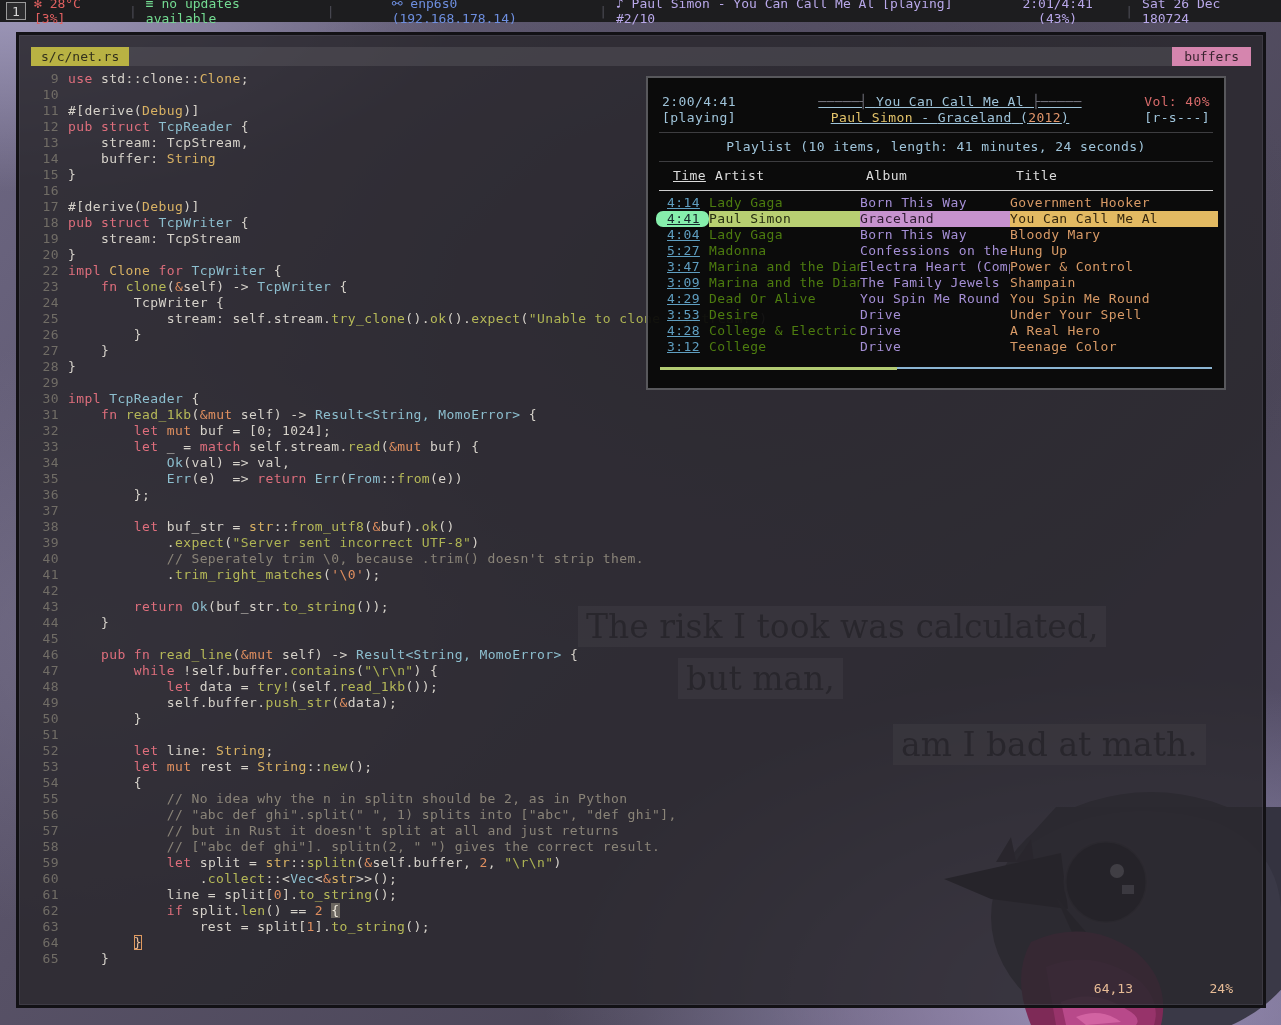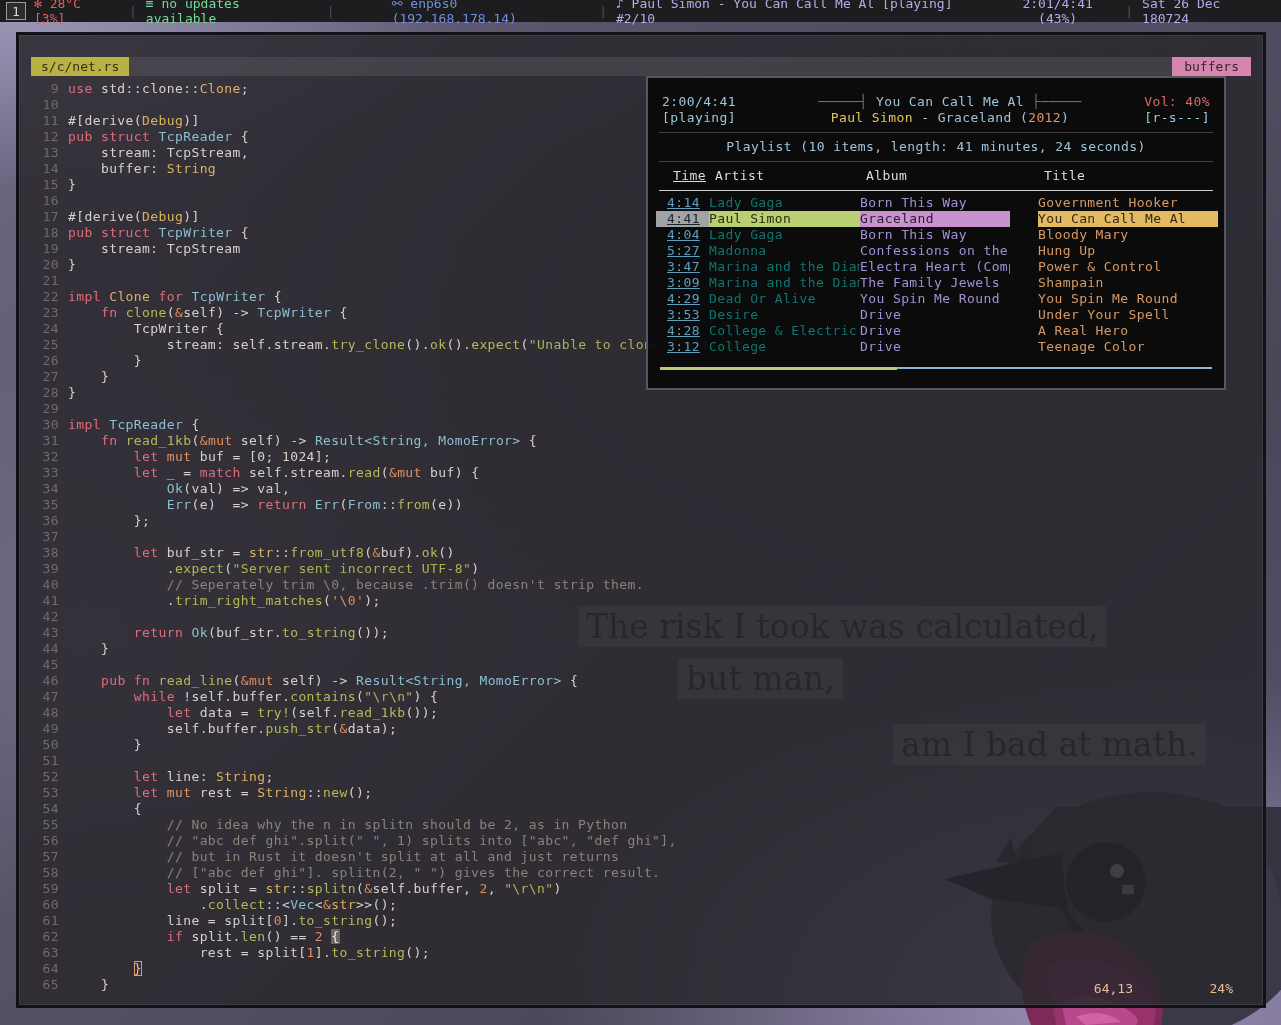--- a/index.html
+++ b/index.html
@@ -34,21 +34,21 @@
   .tb-sep { color:#4c4c56; padding:0 9px; }
   .tb-temp { color:#e06060; }
   .tb-upd  { color:#74dc92; }
   .tb-net  { color:#6e8fe0;margin-left:48px; }
   .tb-mus, .tb-time, .tb-date { color:#b9a8ea; }
   .tb-time { padding-left:0;text-align:center; }
 
   
   .term { position:absolute; left:16px; top:32px; width:1250px; height:976px; z-index:2;
           background:rgba(42,40,45,.86); border:3px solid rgba(16,14,18,.9);
-          box-shadow:0 0 0 1px rgba(90,86,100,.35) inset; padding:22px 12px; }
+          box-shadow:0 0 0 1px rgba(90,86,100,.35) inset; padding:12px 12px; }
   .tabbar { display:flex; height:19px; font-size:13px; line-height:19px;
             background:rgba(92,88,96,.45); align-items:stretch; }
   .tab-active { background:#b9b243; color:#32301c; padding:0 10px; }
   .tab-fill { flex:1; }
   .tab-buffers { background:#d585ae; color:#3a2430; padding:0 12px; }
 
   .code { margin-top:5px; font-size:13px; line-height:16px; letter-spacing:.4px; }
   .cline { display:flex; min-height:16px; white-space:pre; }
   .lnum { width:28px; text-align:right; margin-right:9px; color:#716d66; flex:none; }
   .ltext { white-space:pre; color:#d6d2ca; }
@@ -67,42 +67,42 @@
            font-size:13px; color:#e8bc96; }
   .ruler-pos { position:absolute; right:130px; }
   .ruler-pct { position:absolute; right:30px; }
 
   
   .player { position:absolute; left:646px; top:76px; width:580px; height:314px; z-index:4;
             background:rgba(9,9,10,.95); border:2px solid #58585c; color:#9fc4da;
             font-size:13px; line-height:16px; letter-spacing:.4px; padding:16px 14px 0; }
   .p-row { display:flex; align-items:baseline; }
   .p-left { width:120px; flex:none; }
-  .p-mid { flex:1; text-align:center; }
+  .p-mid { flex:1; text-align:center;text-decoration:underline; }
   .p-right { width:92px; flex:none; text-align:right; }
   .p-deco { color:#70707a; }
   .p-artist { color:#e3c36a; }
   .p-year { color:#e0956a; }
   .p-vol { color:#d66a6a; }
   .p-hr { border:none; border-top:1px solid #3d3d40; margin:6px -3px 0; }
   .p-hr-bright { border-top:1px solid #cfcfcf; }
   .p-summary { text-align:center; margin-top:6px; }
   .p-cols, .prow { display:flex; white-space:pre; }
   .p-cols { margin-top:6px; color:#dcdcdc; }
   .pc { overflow:hidden; flex:none; }
   .pc-time { width:53px; padding-left:11px;text-decoration:underline; }
   .pc-artist { width:151px; }
   .pc-album { width:150px; }
-  .pc-title { flex:1;margin-left:28px; }
+  .pc-title { flex:1; }
   .plist { margin:4px -14px 0; }
   .plist .pc-time { padding-left:11px; }
   .plist .prow { padding:0 6px 0 8px; height:16px; }
-  .c-time { color:#5f9ec0; } .c-artist { color:#0f766e; }
+  .c-time { color:#5f9ec0; } .c-artist { color:#4d7c0f; }
   .c-album { color:#a58fd6; } .c-title { color:#d89a66; }
-  .prow.sel .pc-time   { background:#a3a3a3; color:#16262b; }
+  .prow.sel .pc-time   { background:#86efac; color:#16262b;border-radius:7px; }
   .prow.sel .pc-artist { background:#b8cf72; color:#272e12; }
   .prow.sel .pc-album  { background:#c792ce; color:#2e1a30; }
   .prow.sel .pc-title  { background:#e3ba62; color:#33260e; }
   .p-progress { position:absolute; left:12px; right:12px; bottom:18px; height:4px; display:flex; align-items:center; }
   .p-played { height:3px; background:#b3cc74; }
   .p-rest { flex:1; height:2px; background:#8cb6d4; }
 </style>
 </head>
 <body>
 
@@ -156,21 +156,20 @@
         <div class="cline"><span class="lnum">11</span><span class="ltext"><span class="tok-pl">#[derive(</span><span class="tok-yl">Debug</span><span class="tok-pl">)]</span></span></div>
         <div class="cline"><span class="lnum">12</span><span class="ltext"><span class="tok-kw">pub struct</span><span class="tok-pl"> </span><span class="tok-ty">TcpReader</span><span class="tok-pl"> {</span></span></div>
         <div class="cline"><span class="lnum">13</span><span class="ltext"><span class="tok-pl">    stream: TcpStream,</span></span></div>
         <div class="cline"><span class="lnum">14</span><span class="ltext"><span class="tok-pl">    buffer: </span><span class="tok-yl">String</span></span></div>
         <div class="cline"><span class="lnum">15</span><span class="ltext"><span class="tok-pl">}</span></span></div>
         <div class="cline"><span class="lnum">16</span><span class="ltext"></span></div>
         <div class="cline"><span class="lnum">17</span><span class="ltext"><span class="tok-pl">#[derive(</span><span class="tok-yl">Debug</span><span class="tok-pl">)]</span></span></div>
         <div class="cline"><span class="lnum">18</span><span class="ltext"><span class="tok-kw">pub struct</span><span class="tok-pl"> </span><span class="tok-ty">TcpWriter</span><span class="tok-pl"> {</span></span></div>
         <div class="cline"><span class="lnum">19</span><span class="ltext"><span class="tok-pl">    stream: TcpStream</span></span></div>
         <div class="cline"><span class="lnum">20</span><span class="ltext"><span class="tok-pl">}</span></span></div>
-        <div class="cline"><span class="lnum">21</span><span class="ltext"></span></div>
         <div class="cline"><span class="lnum">22</span><span class="ltext"><span class="tok-kw">impl</span><span class="tok-pl"> </span><span class="tok-yl">Clone</span><span class="tok-pl"> </span><span class="tok-kw">for</span><span class="tok-pl"> </span><span class="tok-ty">TcpWriter</span><span class="tok-pl"> {</span></span></div>
         <div class="cline"><span class="lnum">23</span><span class="ltext"><span class="tok-pl">    </span><span class="tok-kw">fn</span><span class="tok-pl"> </span><span class="tok-fn">clone</span><span class="tok-pl">(</span><span class="tok-or">&amp;</span><span class="tok-pl">self) -&gt; </span><span class="tok-ty">TcpWriter</span><span class="tok-pl"> {</span></span></div>
         <div class="cline"><span class="lnum">24</span><span class="ltext"><span class="tok-pl">        TcpWriter {</span></span></div>
         <div class="cline"><span class="lnum">25</span><span class="ltext"><span class="tok-pl">            stream: self.stream.</span><span class="tok-fn">try_clone</span><span class="tok-pl">().</span><span class="tok-fn">ok</span><span class="tok-pl">().</span><span class="tok-fn">expect</span><span class="tok-pl">(</span><span class="tok-str">"Unable to clone TcpStream!"</span><span class="tok-pl">)</span></span></div>
         <div class="cline"><span class="lnum">26</span><span class="ltext"><span class="tok-pl">        }</span></span></div>
         <div class="cline"><span class="lnum">27</span><span class="ltext"><span class="tok-pl">    }</span></span></div>
         <div class="cline"><span class="lnum">28</span><span class="ltext"><span class="tok-pl">}</span></span></div>
         <div class="cline"><span class="lnum">29</span><span class="ltext"></span></div>
         <div class="cline"><span class="lnum">30</span><span class="ltext"><span class="tok-kw">impl</span><span class="tok-pl"> </span><span class="tok-ty">TcpReader</span><span class="tok-pl"> {</span></span></div>
         <div class="cline"><span class="lnum">31</span><span class="ltext"><span class="tok-pl">    </span><span class="tok-kw">fn</span><span class="tok-pl"> </span><span class="tok-fn">read_1kb</span><span class="tok-pl">(</span><span class="tok-or">&amp;mut</span><span class="tok-pl"> self) -&gt; </span><span class="tok-ty">Result&lt;String, MomoError&gt;</span><span class="tok-pl"> {</span></span></div>

